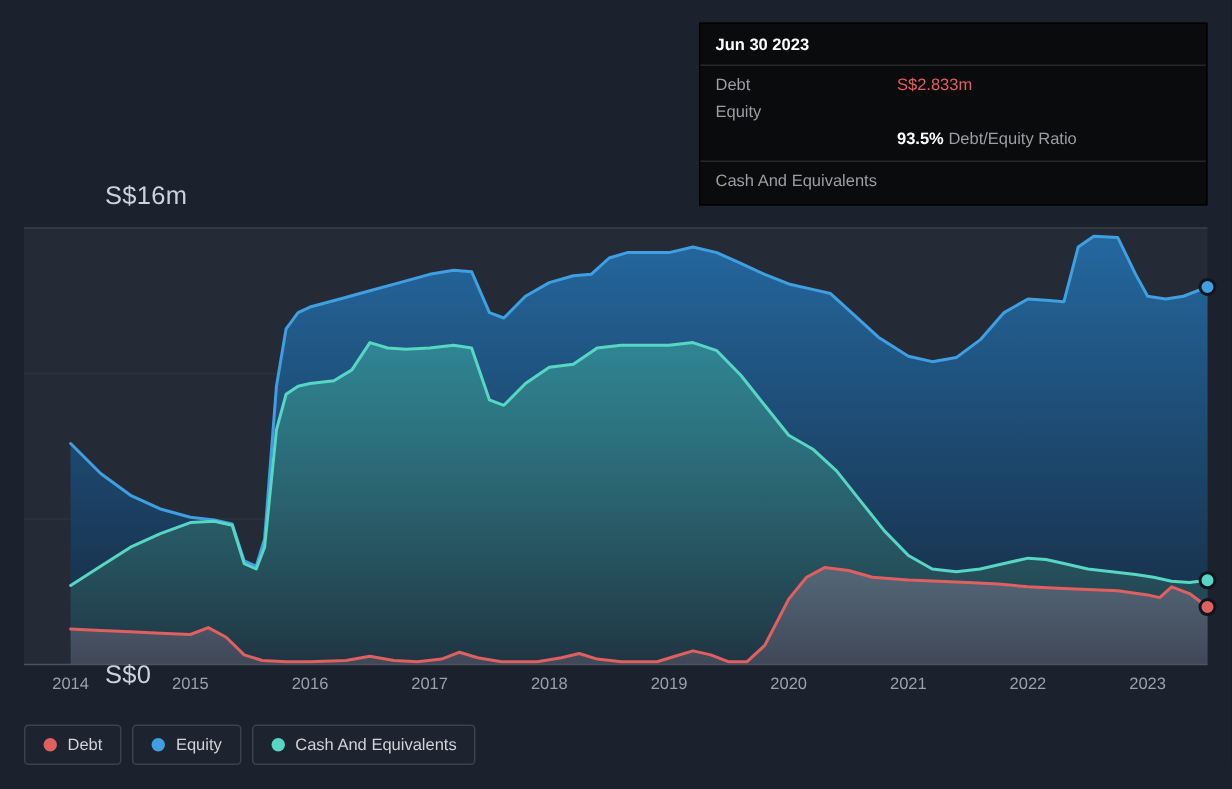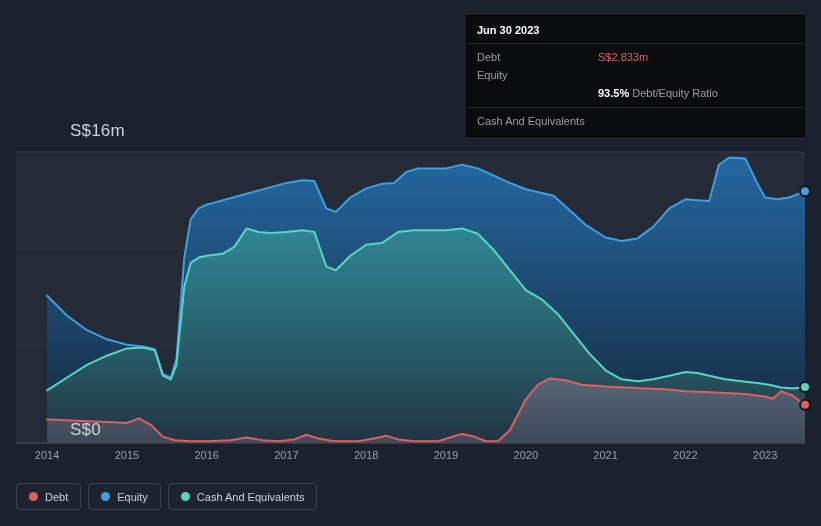--- a/index.html
+++ b/index.html
@@ -5,21 +5,21 @@
   html,body{margin:0;padding:0;background:#141a24;}
   .page{
     position:relative;width:821px;height:526px;overflow:hidden;
     background:#1b222d;font-family:"Liberation Sans",sans-serif;
   }
   #chart{position:absolute;left:0;top:0;}
   .y-label{
     position:absolute;left:26px;color:#ccd2db;font-size:17px;letter-spacing:.2px;margin-left:44px;
   }
   .y-label.top{top:121px;}
-  .y-label.bottom{top:420px;}
+  .y-label.bottom{top:440px;}
   .tooltip{
     position:absolute;left:466px;top:15px;width:339px;box-sizing:border-box;
     background:#0a0b0d;border:1px solid #000;font-size:11px;line-height:14px;z-index:5;
   }
   .tt-header{
     padding:7px 10px 6px;color:#ffffff;font-weight:bold;
     border-bottom:1px solid #28282c;
   }
   .tt-body{padding:4px 0 0;}
   .tt-row{display:grid;grid-template-columns:121px 1fr;padding:2px 10px;align-items:baseline;}

